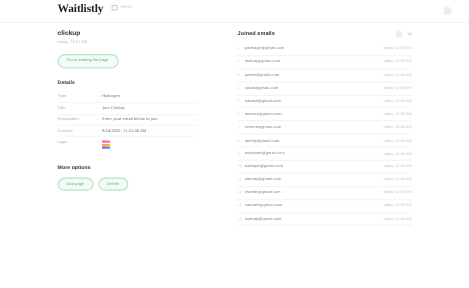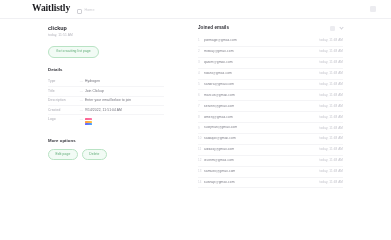--- a/index.html
+++ b/index.html
@@ -16,23 +16,23 @@
   .topbar {
     height: 18px;
     background: #ffffff;
     display: flex;
     align-items: center;
     padding: 0 15px 0 0;
     position: relative;
   }
   .brand-wrap {
     display: flex;
-    align-items: flex-end;
+    align-items: flex-start;
     gap: 7px;
-    margin-left: 32px;
+    margin-left: 48px;
   }
   .brand {
     font-family: "Liberation Serif", serif;
     font-size: 9.5px;
     font-weight: 700;
     color: #1b1b1f;
     letter-spacing: -0.1px;
     line-height: 1;
   }
   .nav-item {

